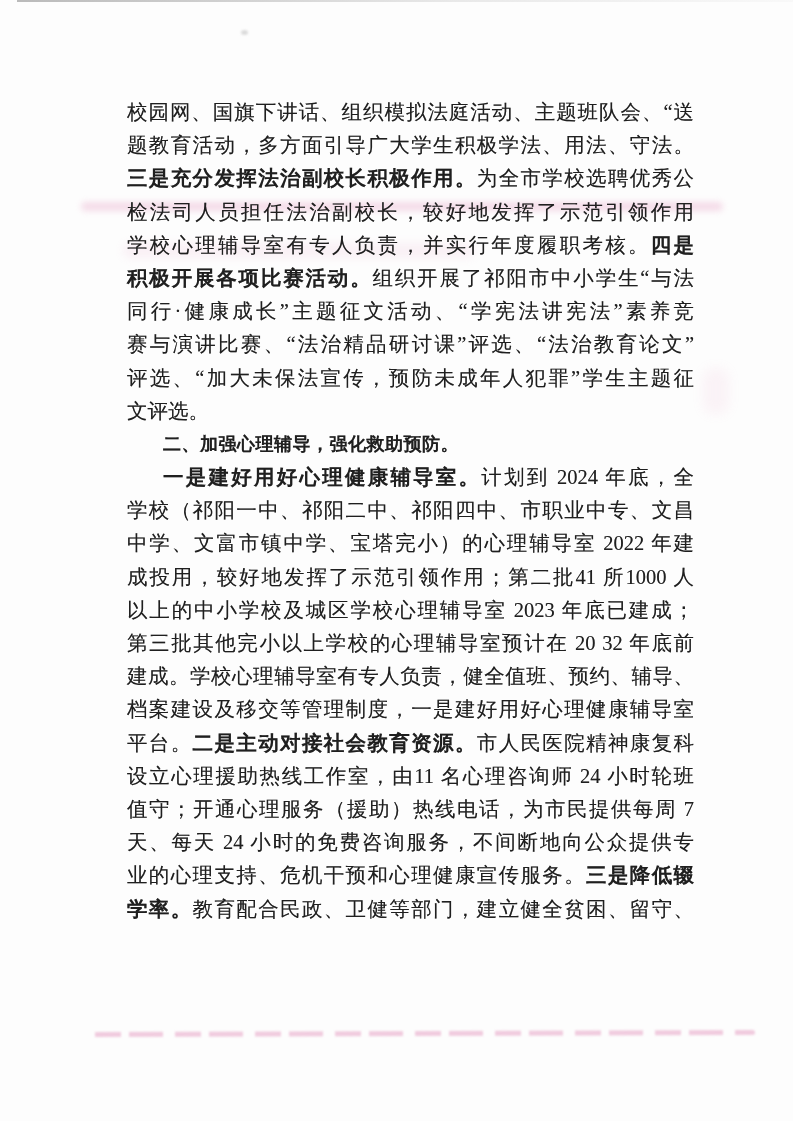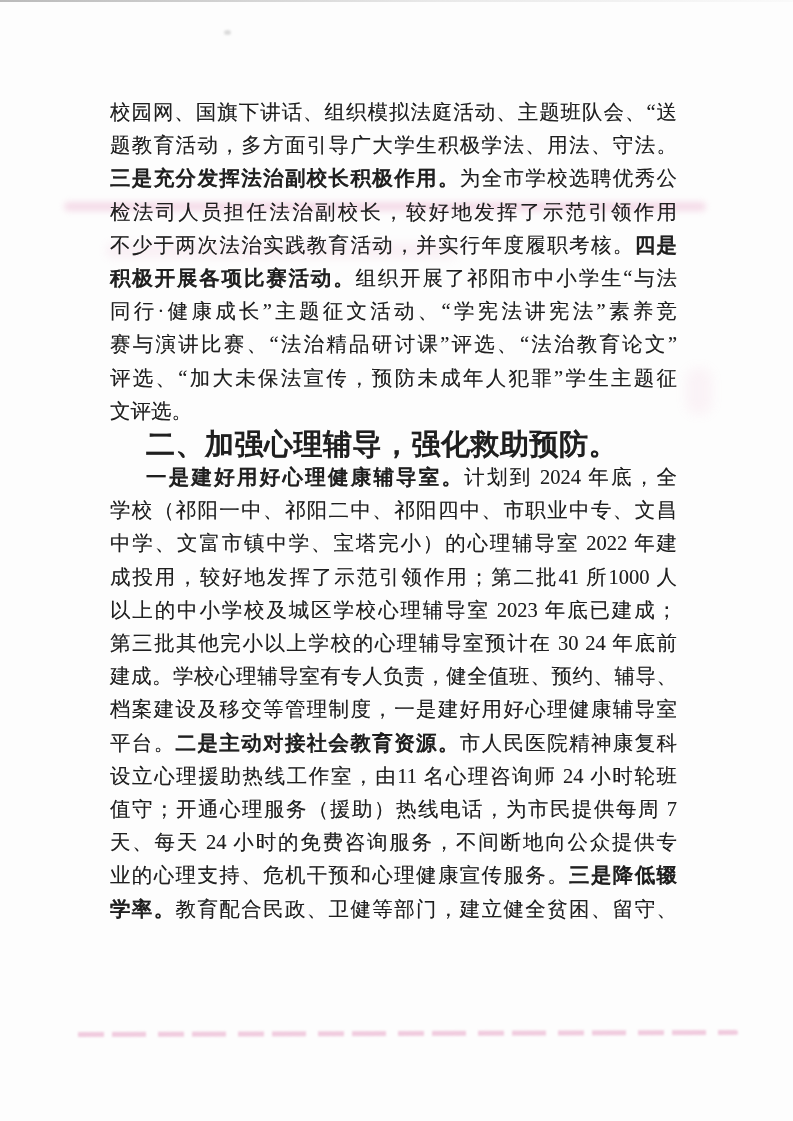--- a/index.html
+++ b/index.html
@@ -6,20 +6,21 @@
   body {
     width: 793px; height: 1121px;
     position: relative;
     background: var(--paper, #fdfdfd);
     overflow: hidden;
     font-family: "Liberation Serif", "DejaVu Serif", serif;
   }
   .page {
     position: absolute; inset: 0;
     background: var(--paper, #fdfdfd);
+    margin-left: 17px;
   }
   
   .top-edge {
     position: absolute; left: 0; top: 0; width: 793px; height: 2px;
     background: linear-gradient(90deg, rgba(105,105,105,.45), rgba(140,140,140,.18) 55%, rgba(160,160,160,.04));
   }
   .doc-text {
     position: absolute; left: 110px; top: 96px; width: 567px;
     color: var(--ink, #1f1f1f);
     text-shadow: 0 0 0.5px rgba(25,25,25,.45);
@@ -29,21 +30,21 @@
     font-size: 20.5px;
     text-align: justify;
     text-align-last: justify;
     text-justify: inter-character;
   }
   .line.no-stretch { text-align-last: left; }
   .line.indent { text-indent: 36px; }
   .line.heading {
     font-family: Liberation Sans, sans-serif;
     font-weight: 700;
-    font-size: 29px;
+    font-size: 18px;
     letter-spacing: 0.5px;
   }
   .bold { font-weight: 700; }
   
   .artifact { position: absolute; pointer-events: none; }
   #pink-top {
     left: 64px; top: 202px; width: 642px; height: 9px;
     background: var(--artifact-pink, #e49ac0);
     opacity: .34; filter: blur(3px); border-radius: 5px;
   }
@@ -80,33 +81,33 @@
   <div id="gray-dot" class="artifact"></div>
   <div id="pink-top" class="artifact"></div>
   <div id="pink-mid" class="artifact"></div>
   <div id="pink-right" class="artifact"></div>
   <div id="pink-bottom" class="artifact"></div>
   <div class="doc-text">
       <div class="line"><span>校园网、国旗下讲话、组织模拟法庭活动、主题班队会、“送</span></div>
       <div class="line"><span>题教育活动，多方面引导广大学生积极学法、用法、守法。</span></div>
       <div class="line"><span class="bold">三是充分发挥法治副校长积极作用。</span><span>为全市学校选聘优秀公</span></div>
       <div class="line"><span>检法司人员担任法治副校长，较好地发挥了示范引领作用</span></div>
-      <div class="line"><span>不少于两次法治实践教育活动，并实行年度履职考核。</span><span class="bold">四是</span></div>
+      <div class="line"><span>学校心理辅导室有专人负责，并实行年度履职考核。</span><span class="bold">四是</span></div>
       <div class="line"><span class="bold">积极开展各项比赛活动。</span><span>组织开展了祁阳市中小学生“与法</span></div>
       <div class="line"><span>同行·健康成长”主题征文活动、“学宪法讲宪法”素养竞</span></div>
       <div class="line"><span>赛与演讲比赛、“法治精品研讨课”评选、“法治教育论文”</span></div>
       <div class="line"><span>评选、“加大未保法宣传，预防未成年人犯罪”学生主题征</span></div>
       <div class="line no-stretch"><span>文评选。</span></div>
       <div class="line heading no-stretch indent"><span class="bold">二、加强心理辅导，强化救助预防。</span></div>
       <div class="line indent"><span class="bold">一是建好用好心理健康辅导室。</span><span>计划到 2024 年底，全</span></div>
       <div class="line"><span>学校（祁阳一中、祁阳二中、祁阳四中、市职业中专、文昌</span></div>
       <div class="line"><span>中学、文富市镇中学、宝塔完小）的心理辅导室 2022 年建</span></div>
       <div class="line"><span>成投用，较好地发挥了示范引领作用；第二批41 所1000 人</span></div>
       <div class="line"><span>以上的中小学校及城区学校心理辅导室 2023 年底已建成；</span></div>
-      <div class="line"><span>第三批其他完小以上学校的心理辅导室预计在 30 24 年底前</span></div>
+      <div class="line"><span>第三批其他完小以上学校的心理辅导室预计在 20 32 年底前</span></div>
       <div class="line"><span>建成。学校心理辅导室有专人负责，健全值班、预约、辅导、</span></div>
       <div class="line"><span>档案建设及移交等管理制度，一是建好用好心理健康辅导室</span></div>
       <div class="line"><span>平台。</span><span class="bold">二是主动对接社会教育资源。</span><span>市人民医院精神康复科</span></div>
       <div class="line"><span>设立心理援助热线工作室，由11 名心理咨询师 24 小时轮班</span></div>
       <div class="line"><span>值守；开通心理服务（援助）热线电话，为市民提供每周 7</span></div>
       <div class="line"><span>天、每天 24 小时的免费咨询服务，不间断地向公众提供专</span></div>
       <div class="line"><span>业的心理支持、危机干预和心理健康宣传服务。</span><span class="bold">三是降低辍</span></div>
       <div class="line"><span class="bold">学率。</span><span>教育配合民政、卫健等部门，建立健全贫困、留守、</span></div>
     </div>
 </div>

